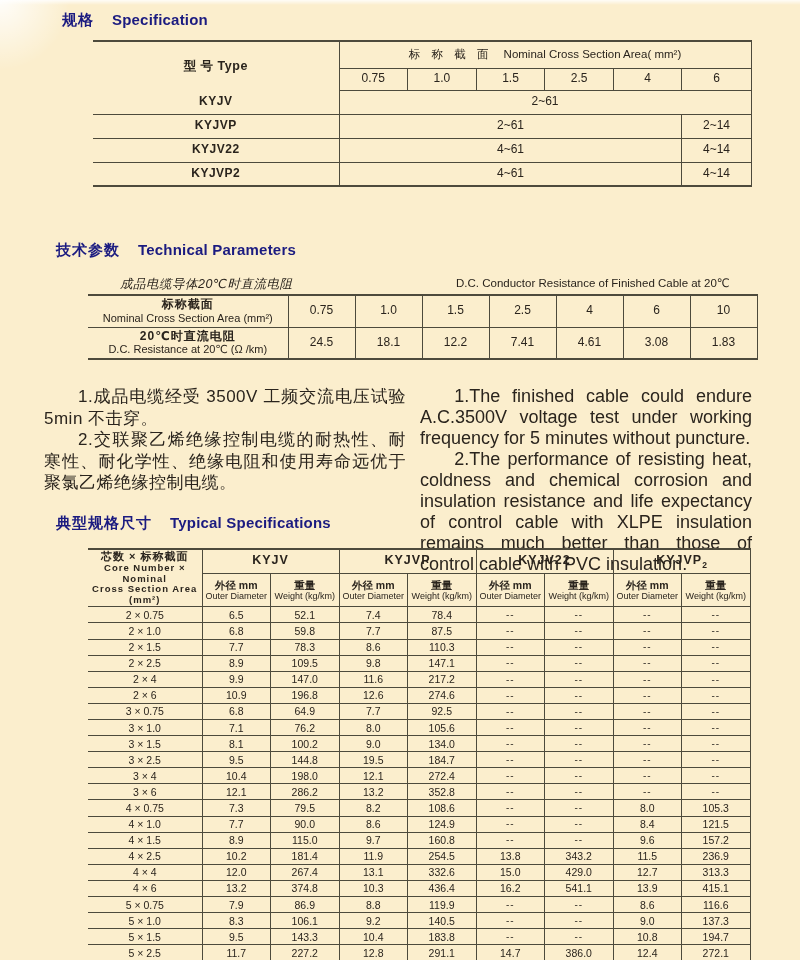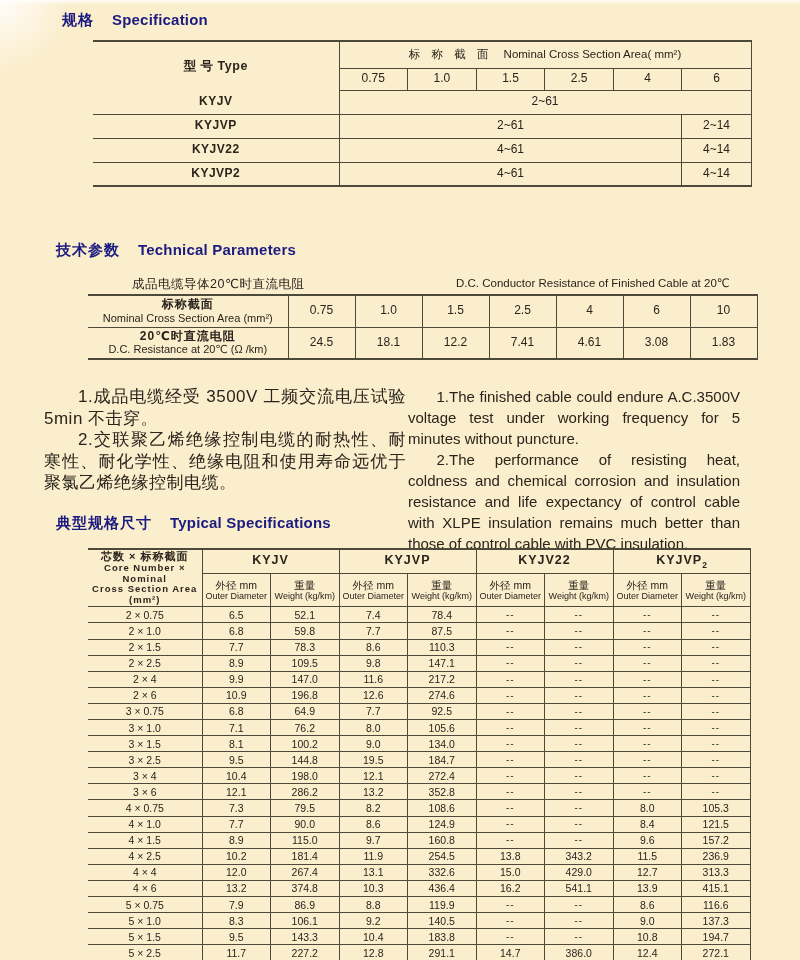--- a/index.html
+++ b/index.html
@@ -36,55 +36,55 @@
   #spec-table .area-head .zh{letter-spacing:4px;font-weight:normal;margin-right:8px;margin-top:26px;}
   #spec-table tr.num-row{height:22px;}
   #spec-table tr.num-row td{border-bottom:1px solid var(--line);border-left:1px solid var(--line);font-size:12px;}
   #spec-table tr.head-row{height:27px;}
   #spec-table tr.data-row{height:24px;}
   #spec-table tr.data-row td{border-bottom:1px solid var(--line);font-size:12px;}
   #spec-table td.last-col{border-left:1px solid var(--line);}
 
   
   .subtitle{position:absolute;top:276px;font-size:12.5px;}
-  #tech-sub-zh{left:132px;letter-spacing:.5px;}
+  #tech-sub-zh{left:120px;letter-spacing:.5px;font-style:italic;}
   #tech-sub-en{left:456px;font-size:11.5px;}
   #tech-table{left:88px;top:294px;width:669px;
     border-top:2px solid var(--line);border-bottom:2px solid var(--line);
     border-right:1px solid var(--line);}
   #tech-table td{border-left:1px solid var(--line);}
   #tech-table td:first-child{border-left:none;border-right:1px solid var(--line);}
   #tech-table tr:first-child td{border-bottom:1px solid var(--line);}
   #tech-table tr{height:32px;}
   #tech-table .two-line .zh{display:block;font-size:12px;letter-spacing:1px;font-weight:bold;}
   #tech-table .two-line .en{display:block;font-size:11px;}
   #tech-table td{font-size:12px;}
 
   
   .notes{position:absolute;top:386px;text-align:justify;}
   .notes p{margin:0;}
   #notes-zh{left:44px;width:362px;font-size:17px;line-height:21.5px;}
   #notes-zh p{text-indent:2em;letter-spacing:.5px;}
-  #notes-en{left:408px;width:332px;font-size:15px;line-height:21px;}
+  #notes-en{left:420px;width:332px;font-size:18px;line-height:21px;}
   #notes-en p{text-indent:1.9em;}
 
   
   #typical-table{left:88px;top:548px;width:662px;
     border-top:2px solid var(--line);border-bottom:2px solid var(--line);
     border-right:1px solid var(--line);}
   #typical-table th,#typical-table td{border-left:1px solid var(--line);border-bottom:1px solid var(--line);}
   #typical-table th:first-child,#typical-table td:first-child{border-left:none;}
   #typical-table .corner{border-right:1px solid var(--line);}
   #typical-table tr.group-row{height:22px;}
   #typical-table tr.group-row th{font-weight:bold;font-size:12.5px;letter-spacing:1px;}
   #typical-table .grp-sub{font-size:8.5px;vertical-align:sub;letter-spacing:0;}
   #typical-table tr.sub-row{height:30px;}
   #typical-table .corner .zh{display:block;font-size:11px;font-weight:bold;letter-spacing:1px;}
   #typical-table .corner .en{display:block;font-size:9.5px;}
-  #typical-table .sub-row .zh{display:block;font-size:10.5px;font-weight:normal;}
+  #typical-table .sub-row .zh{display:block;font-size:10.5px;font-weight:bold;}
   #typical-table .sub-row .en{display:block;font-size:9px;}
   #typical-table tbody td{height:16.1px;font-size:10.5px;}
   #typical-table tbody td.dash{font-size:10px;letter-spacing:1px;color:#3d3830;}
 </style>
 </head>
 <body>
 
 <div class="sec-title" style="left:62px;top:11px;">
   <span class="zh">规格</span>
   <span class="en">Specification</span>

